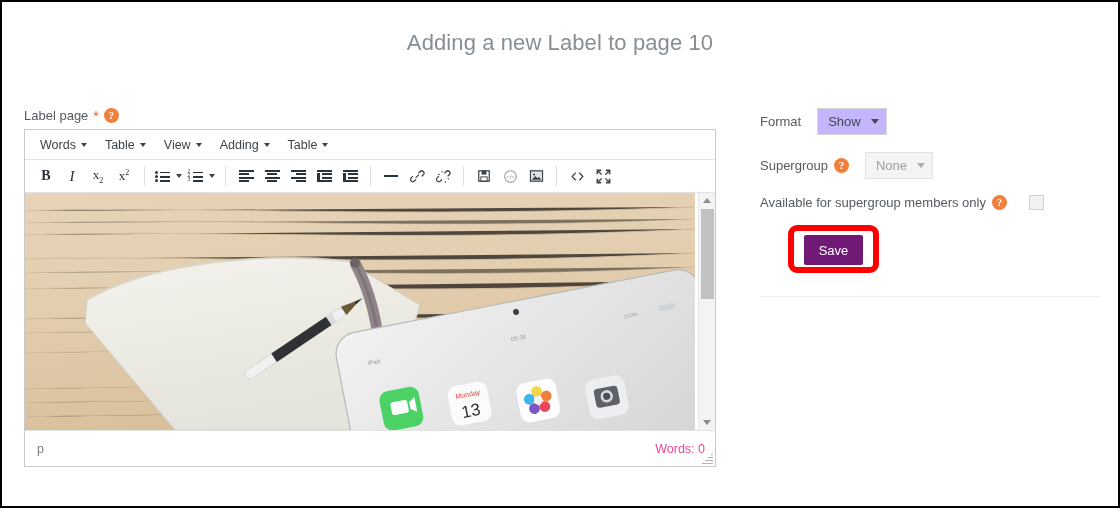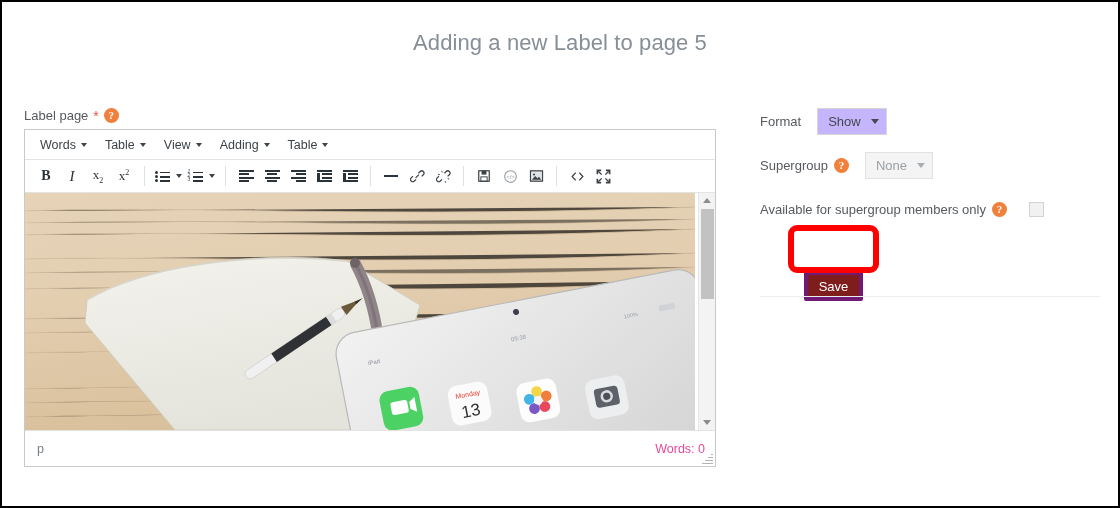--- a/index.html
+++ b/index.html
@@ -218,60 +218,59 @@
     cursor: default;
   }
   .select .sc {
     width: 0; height: 0;
     border-left: 4px solid transparent;
     border-right: 4px solid transparent;
     border-top: 5px solid #44494e;
   }
   .select.disabled .sc { border-top-color: #a8aeb3; }
 
-  .checkrow { display: flex; align-items: flex-end; gap: 9px; margin-bottom: 8px; height: 22px; }
+  .checkrow { display: flex; align-items: flex-start; gap: 9px; margin-bottom: 8px; height: 22px; }
   .checkbox {
     width: 15px; height: 15px;
     border: 1px solid #d3d3d3;
     background: #f1f1f1;
     cursor: pointer;
     margin-left: 13px;
   }
 
   .save-wrap { position: relative; margin-top: 6px; margin-left: 28px; width: 92px; height: 48px; }
   .save-btn {
     position: absolute; left: 16px; top: 10px;
     width: 59px; height: 30px;
-    background: #7f1d1d;
-    border: 4px solid #701a75;
+    background: #701a75;
+    border: 6px solid #701a75;
     color: #ffffff;
     font-size: 13px;
     display: flex; align-items: center; justify-content: center;
     cursor: pointer;
     border-radius: 2px;
-    margin-top: 36px;
   }
   .red-highlight {
     position: absolute; left: 0; top: 0;
     width: 91px; height: 48px;
     border: 6px solid #fe0000;
     border-radius: 9px;
     pointer-events: none;
   }
   .divider {
     position: absolute; left: 758px; top: 294px;
     width: 340px; height: 1px; background: #eceef0;
   }
 </style>
 </head>
 <body>
 
 <div id="screen">
 
-  <div class="page-title">Adding a new Label to page 5</div>
+  <div class="page-title">Adding a new Label to page 10</div>
 
   <div class="left-col">
 
     <div class="field-label">
       <span>Label page</span>
       <span class="req-star">*</span>
       <span class="help-icon">?</span>
     </div>
 
     <div class="editor">

